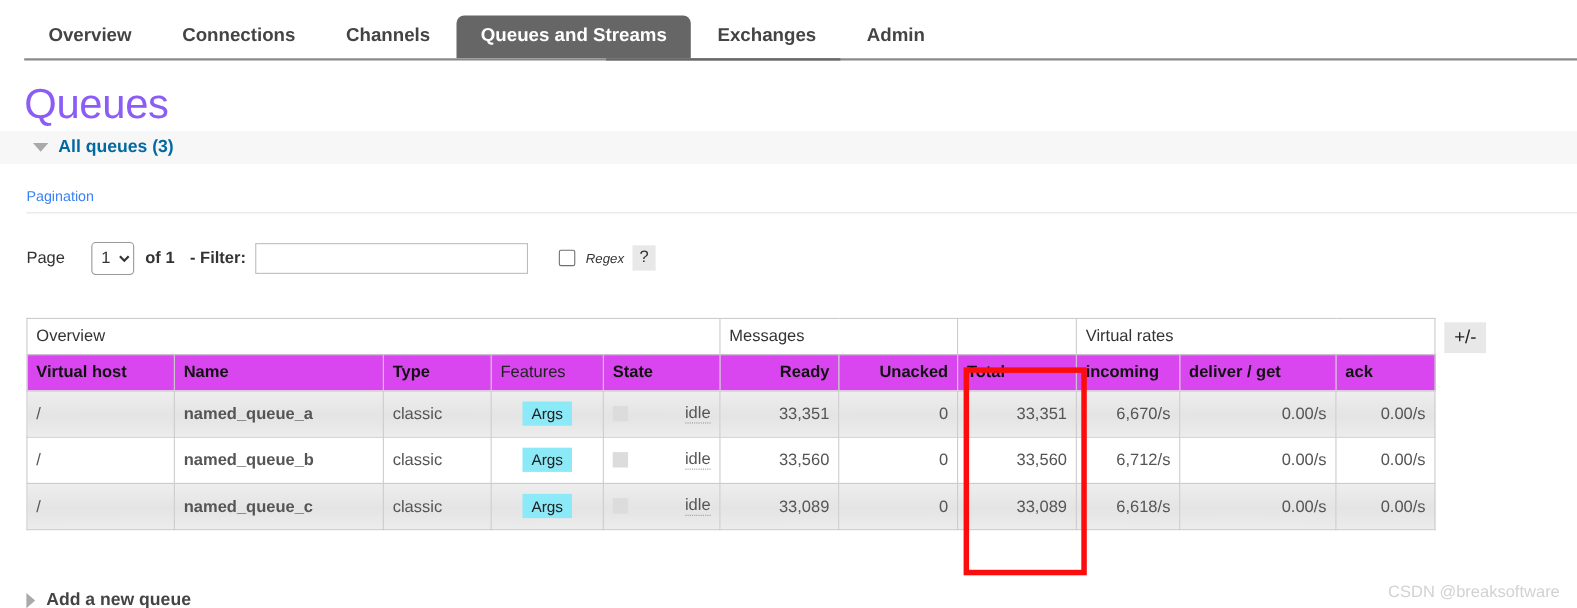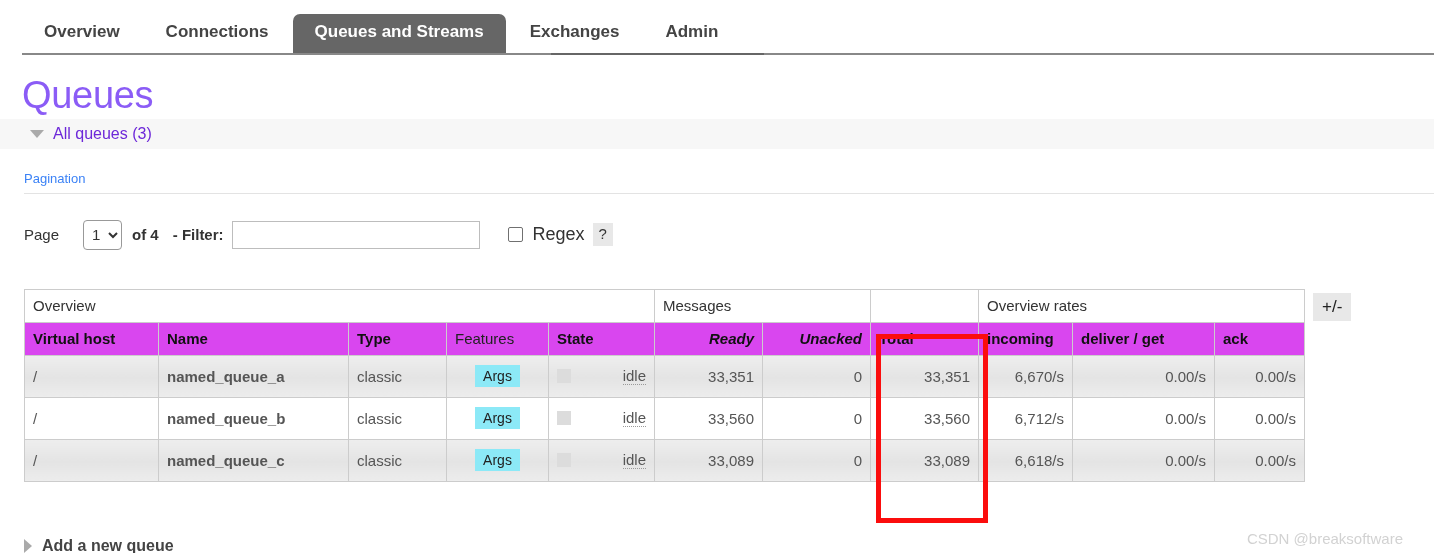--- a/index.html
+++ b/index.html
@@ -82,22 +82,22 @@
   }
   .caret-down {
     width: 0; height: 0;
     border-left: 7px solid transparent;
     border-right: 7px solid transparent;
     border-top: 8px solid #aaaaaa;
     margin-right: 9px;
   }
   .section-band-label {
     font-size: 16px;
-    font-weight: normal;
-    color: #6d28d9;
+    font-weight: bold;
+    color: #0369a1;
   }
 
   
   .pagination-wrap {
     margin: 22px 0 0 24px;
     padding-right: 0;
   }
   .pagination-title {
     font-size: 13px;
     color: #3b82f6;
@@ -155,22 +155,23 @@
     width: 15px;
     height: 15px;
     border: 1px solid #707070;
     border-radius: 2px;
     background: #fff;
     cursor: pointer;
     box-sizing: border-box;
   }
   .regex-label {
     margin-left: 10px;
-    font-size: 18px;
+    font-size: 12px;
     color: #333;
+    font-style: italic;
   }
   .help-btn {
     margin-left: 8px;
     background: #e8e8e8;
     color: #333;
     font-size: 15px;
     padding: 2px 6px;
     cursor: pointer;
     line-height: 1.25;
   }
@@ -210,21 +211,21 @@
   tr.col-row th {
     height: 33px;
     text-align: left;
     background: #d946ef;
     color: #111111;
     font-size: 15px;
     font-weight: bold;
     vertical-align: middle;
   }
   tr.col-row th.notsort { font-weight: normal; color: #222; }
-  tr.col-row th.num { text-align: right; font-style: italic; }
+  tr.col-row th.num { text-align: right; }
 
   tr.data-row td {
     height: 42px;
     vertical-align: middle;
     color: #555555;
     font-size: 15px;
   }
   tr.data-row.odd td {
     background: linear-gradient(to bottom, #eeeeee 0%, #e4e4e4 55%, #ececec 100%);
   }
@@ -305,35 +306,36 @@
   }
   .addqueue-label {
     font-size: 16px;
     font-weight: bold;
     color: #444444;
   }
 
   
   .watermark {
     position: absolute;
-    right: 31px;
+    right: 16px;
     bottom: 6px;
     font-size: 15px;
     color: #d2d2d2;
     font-family: "Liberation Sans", sans-serif;
     user-select: none;
   }
 </style>
 </head>
 <body>
 
 <div class="navbar">
   <ul class="nav-tabs">
     <li class="nav-tab">Overview</li>
     <li class="nav-tab">Connections</li>
+    <li class="nav-tab">Channels</li>
     <li class="nav-tab active">Queues and Streams</li>
     <li class="nav-tab">Exchanges</li>
     <li class="nav-tab">Admin</li>
   </ul>
   <div class="nav-underline"></div>
   <div class="nav-underline-gap" id="navgap" style="left: 550.859px; width: 213.125px;"></div>
 </div>
 
 <h1 class="page-title">Queues</h1>
 
@@ -343,21 +345,21 @@
 </div>
 
 <div class="pagination-wrap">
   <div class="pagination-title">Pagination</div>
   <div class="hr-line"></div>
   <div class="pagination-controls">
     <span class="pg-label">Page</span>
     <select class="pg-select">
       <option>1</option>
     </select>
-    <span class="pg-of">of 4</span>
+    <span class="pg-of">of 1</span>
     <span class="pg-dash-filter">- Filter:</span>
     <input class="filter-input" type="text" value="" style="">
     <span class="regex-check"></span>
     <span class="regex-label">Regex</span>
     <span class="help-btn">?</span>
   </div>
 </div>
 
 <div class="table-area">
   <table class="queues">
@@ -372,21 +374,21 @@
         <col style="width:108px">
         <col style="width:94px">
       <col style="width:142px">
         <col style="width:90px">
     </colgroup>
     <thead>
       <tr class="group-row">
         <th colspan="5">Overview</th>
         <th colspan="2">Messages</th>
         <th colspan="1" class="blank-group"></th>
-        <th colspan="3">Overview rates</th>
+        <th colspan="3">Virtual rates</th>
       </tr>
       <tr class="col-row">
         <th>Virtual host</th>
         <th>Name</th>
         <th>Type</th>
         <th class="notsort">Features</th>
         <th>State</th>
         <th class="num">Ready</th>
         <th class="num">Unacked</th>
         <th>Total</th>

